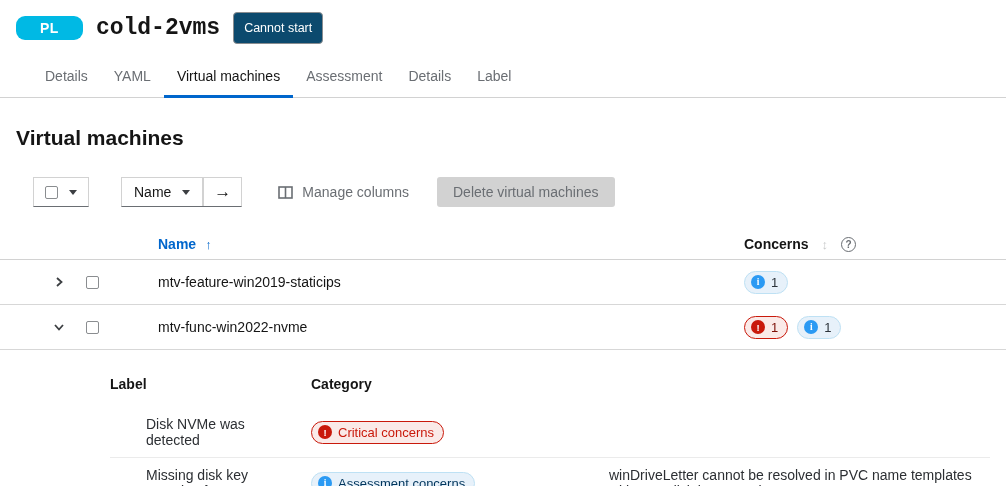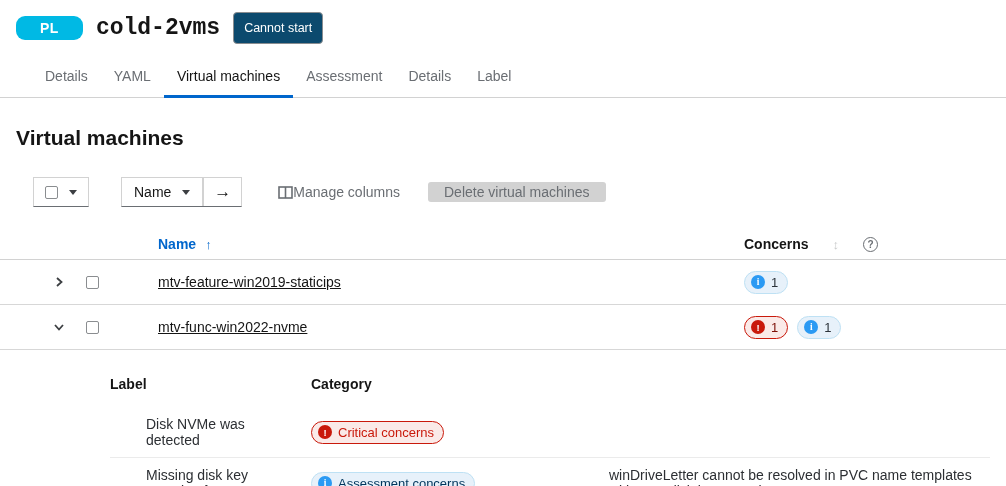--- a/index.html
+++ b/index.html
@@ -55,42 +55,42 @@
   .search-box{display:flex;align-items:center;gap:8px;padding:0 10px;width:218px;}
   .search-box input{
     border:none;outline:none;flex:1;font-size:14px;font-family:"Liberation Sans",sans-serif;
     color:var(--text-dark);background:transparent;min-width:0;
   }
   .search-box input::placeholder{color:#6a6e73;}
   .go-btn{
     width:38px;border-left:1px solid var(--border-gray);display:flex;align-items:center;
     justify-content:center;font-size:17px;color:#151515;cursor:pointer;background:#fff;
   }
-  .manage-columns{display:flex;align-items:center;gap:0;color:var(--text-gray);margin-left:36px;cursor:pointer;}
+  .manage-columns{display:flex;align-items:center;gap:9px;color:var(--text-gray);margin-left:36px;cursor:pointer;}
   .delete-btn{
     background:#d2d2d2;color:var(--text-gray);border:none;border-radius:3px;
-    height:20px;padding:0 16px;font-size:14px;font-family:"Liberation Sans",sans-serif;
+    height:30px;padding:0 16px;font-size:14px;font-family:"Liberation Sans",sans-serif;
     margin-left:28px;cursor:not-allowed;
   }
   
   .vm-table{margin-top:22px;}
   .tr{display:grid;grid-template-columns:52px 40px 1fr 262px;align-items:center;padding-left:20px;}
   .thead{height:31px;border-bottom:1px solid var(--border-gray);font-weight:700;}
   .th-name{display:flex;align-items:center;gap:9px;color:var(--accent);padding-left:46px;cursor:pointer;}
   .sort-asc{color:var(--accent);font-size:13px;font-weight:700;}
-  .th-concerns{display:flex;align-items:center;gap:24px;color:var(--text-dark);cursor:pointer;}
+  .th-concerns{display:flex;align-items:center;gap:13px;color:var(--text-dark);cursor:pointer;}
   .sort-both{color:#c8c9ca;font-size:13px;font-weight:400;}
   .help-icon{
     width:15px;height:15px;border-radius:50%;border:1px solid #6a6e73;color:#6a6e73;
     font-size:10px;display:inline-flex;align-items:center;justify-content:center;cursor:pointer;
   }
   .row{height:45px;border-bottom:1px solid #d7d7d7;}
   .cell-expand{display:flex;justify-content:flex-end;padding-right:7px;cursor:pointer;}
   .cell-check{display:flex;justify-content:center;}
-  .cell-name{padding-left:46px;text-decoration:underline;}
+  .cell-name{padding-left:46px;}
   .cell-concerns{display:flex;align-items:center;gap:9px;}
   .chev{display:block;}
   
   .pill{
     display:inline-flex;align-items:center;gap:6px;border-radius:12px;
     border:1px solid;font-size:13px;padding:3px 9px 3px 6px;white-space:nowrap;
   }
   .pill.info{background:#e7f1fa;border-color:#bee1f4;color:#00355c;}
   .pill.critical{background:#faeae8;border-color:var(--danger-red);color:var(--danger-red);}
   .pill .cnt{font-size:13px;}

